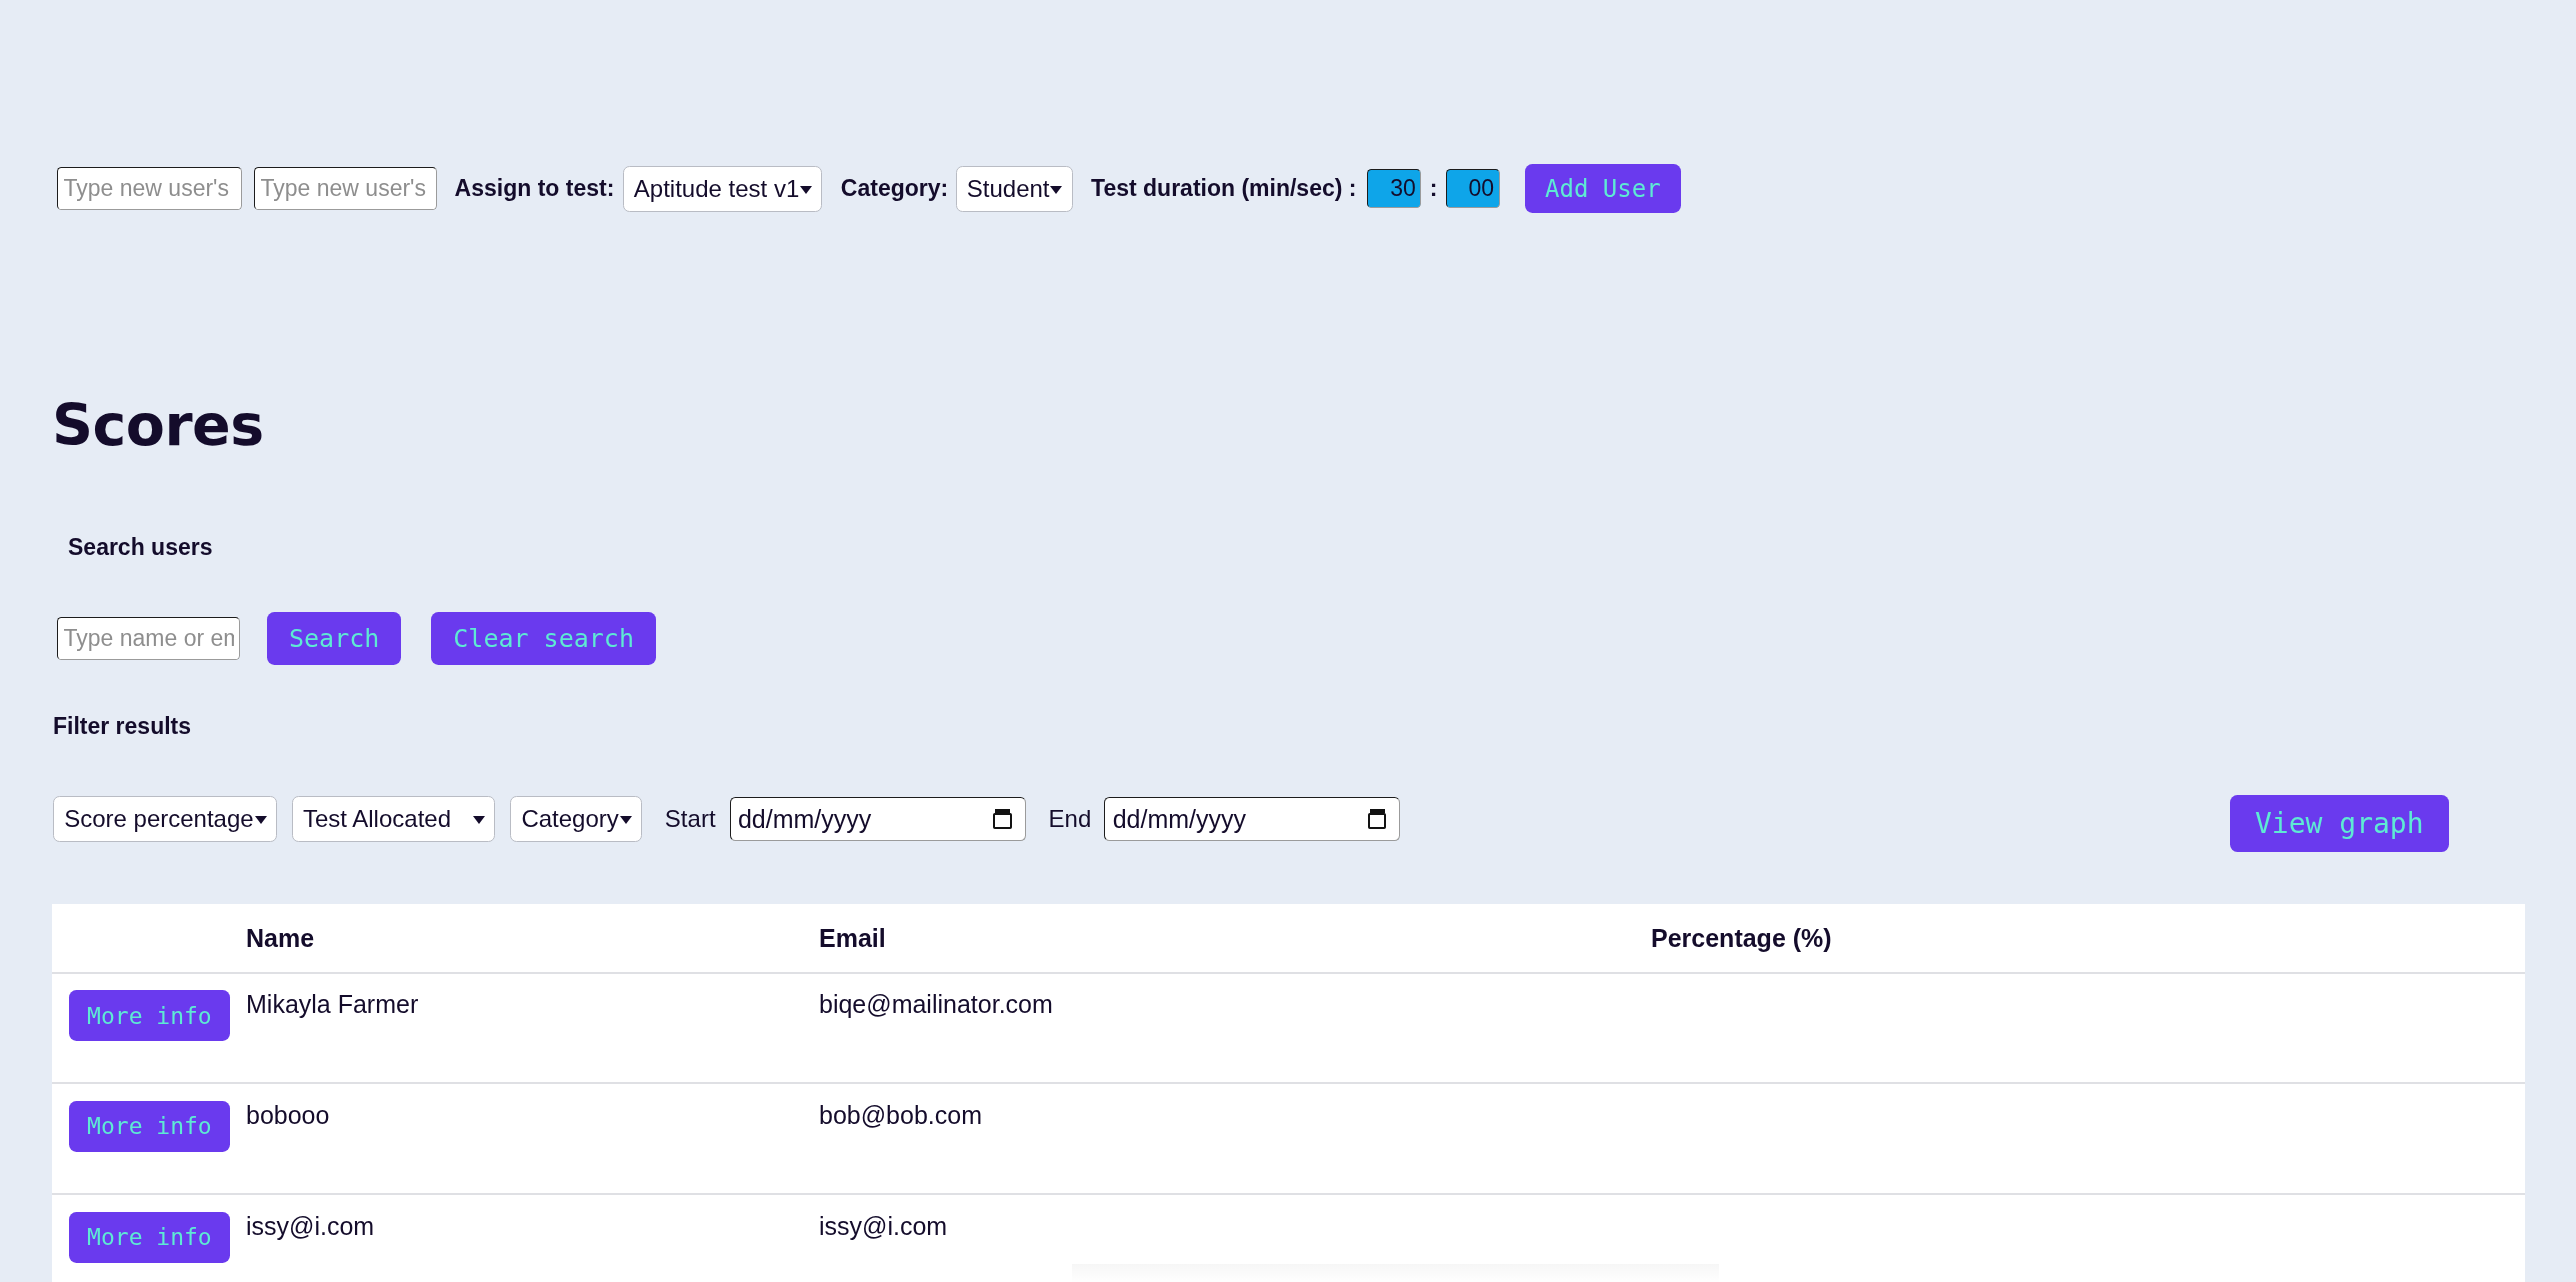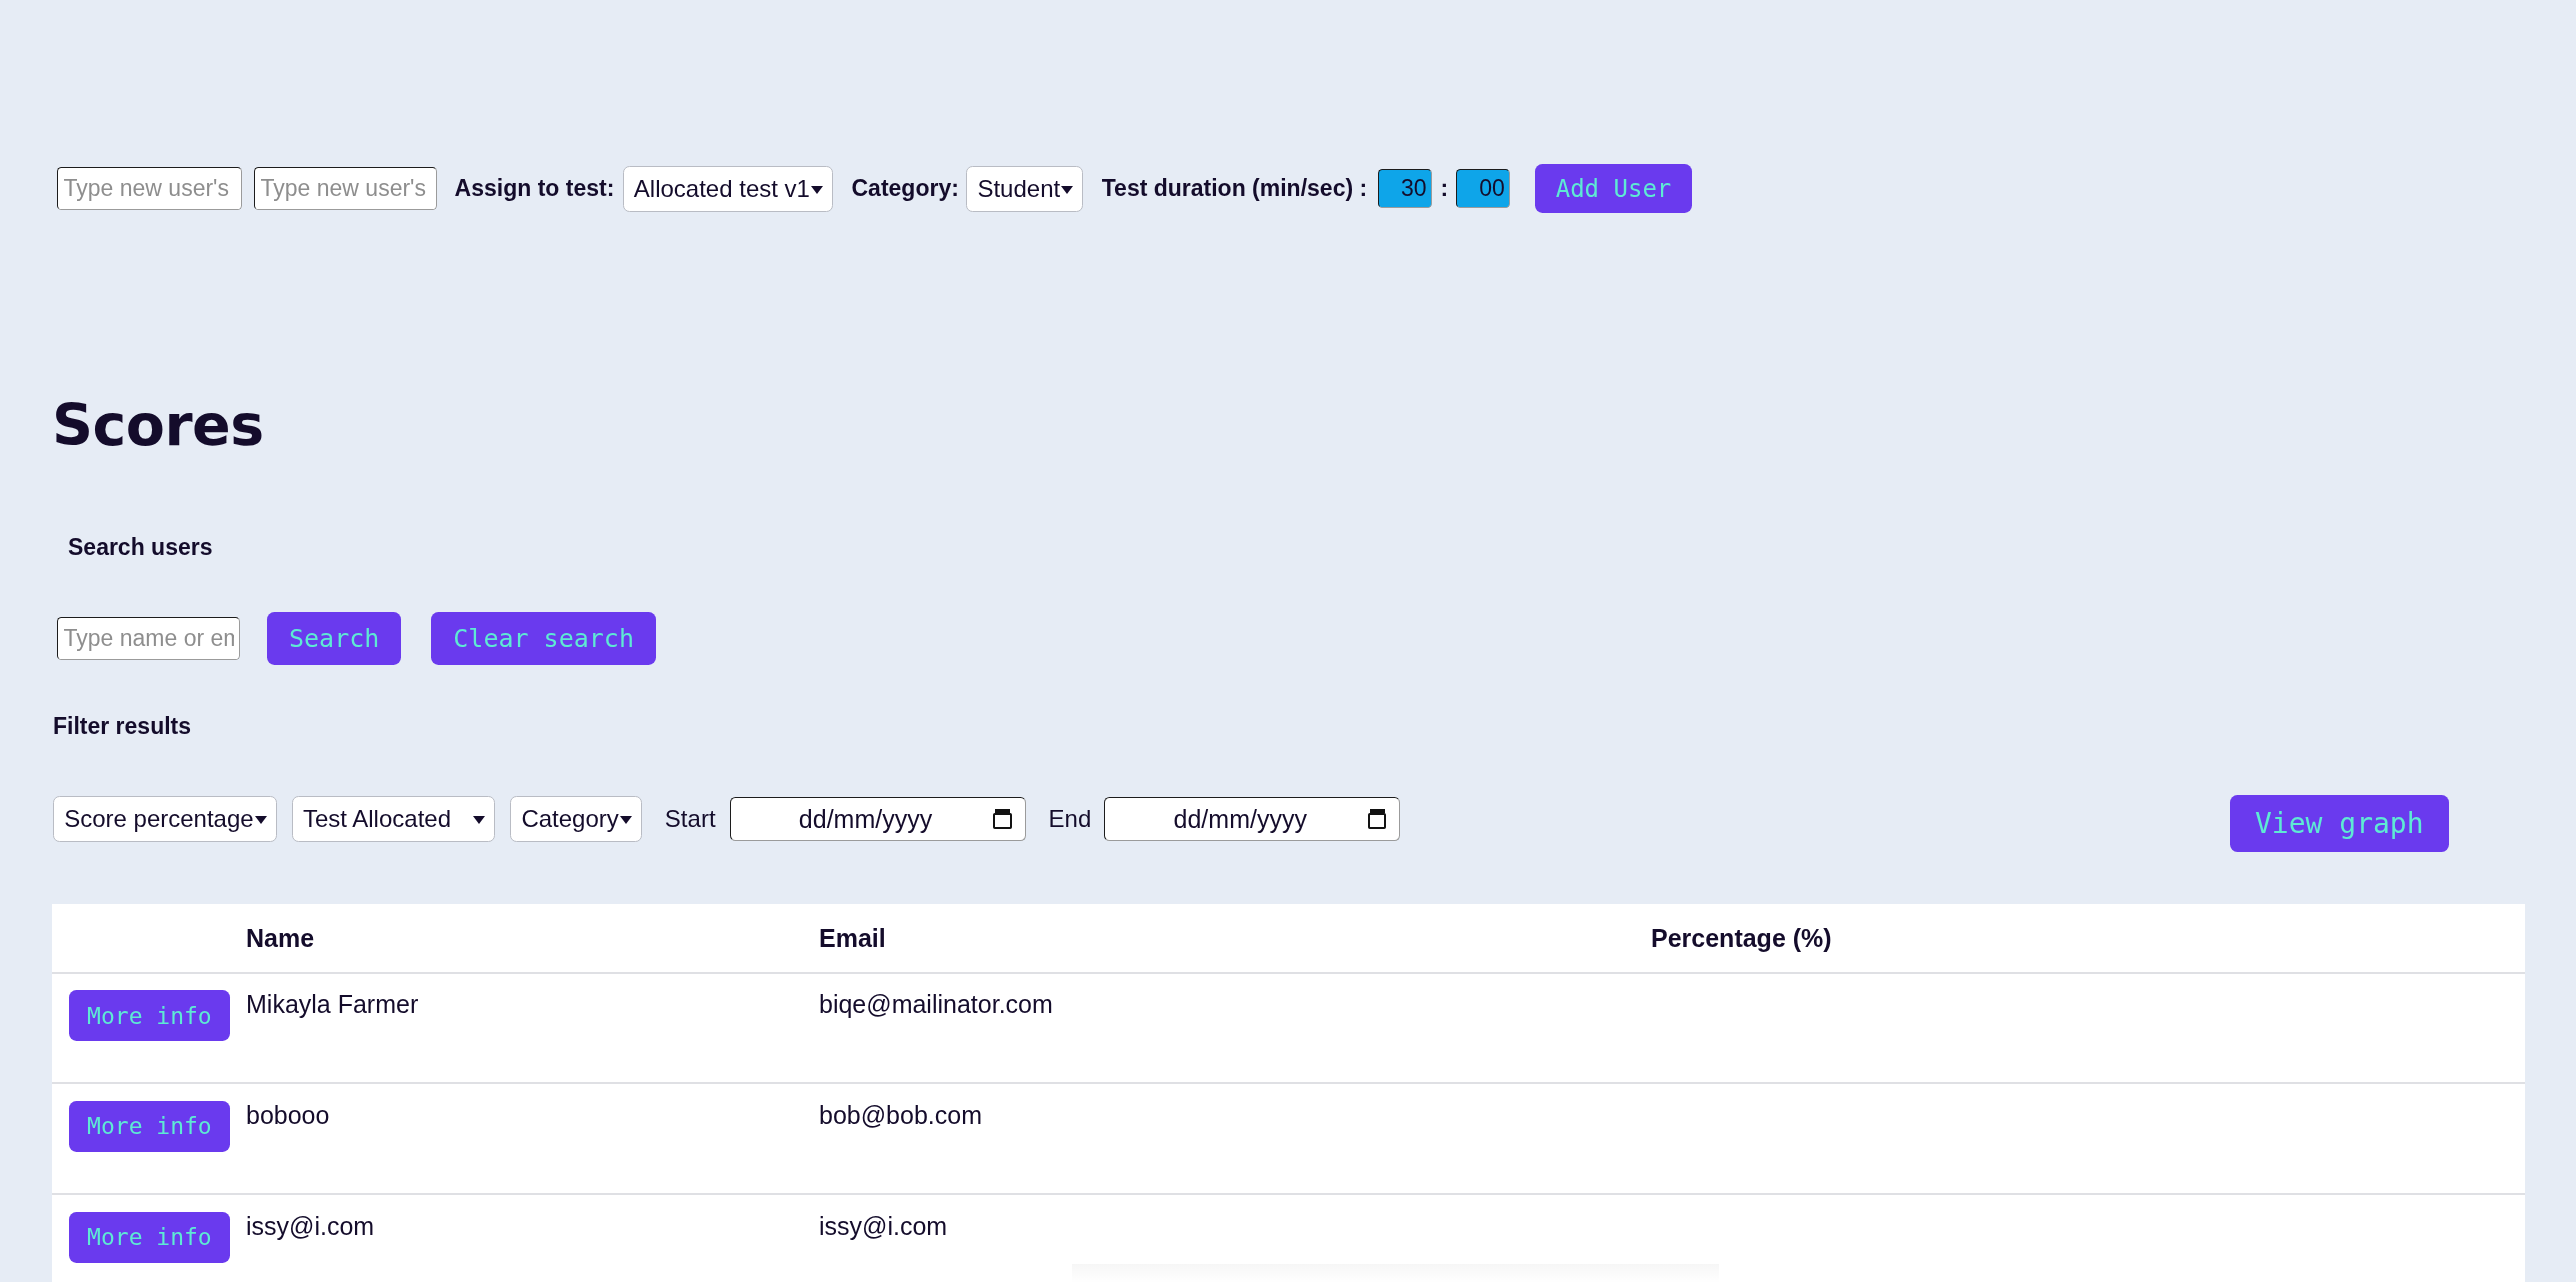--- a/index.html
+++ b/index.html
@@ -225,21 +225,21 @@
     background: #ffffff;
     border: 1.8px solid #9b9b9b;
     border-top-color: #1c1c1c;
     border-left-color: #1c1c1c;
     border-radius: 5.5px;
     padding: 0 7.4px;
     font-size: 25px;
     color: #140c2b;
     font-family: "Liberation Sans", sans-serif;
   }
-  .date-field .date-text { flex: 1; text-align: center; }
+  .date-field .date-text { flex: 1; }
   .cal-icon {
     width: 18.5px;
     height: 20.3px;
     position: relative;
     flex: 0 0 auto;
     margin-right: 5.5px;
   }
   .cal-icon .cal-body {
     position: absolute;
     left: 0; top: 4.6px;
@@ -318,21 +318,21 @@
 
   <div class="form-row add-user-row">
 
     <input class="txt-input input-name" type="text" placeholder="Type new user's name" style="">
 
     <input class="txt-input input-email" type="text" placeholder="Type new user's email" style="">
 
     <span class="inline-label lbl-assign">Assign to test:</span>
 
     <div class="sel">
-      <span>Allocated test v1</span>
+      <span>Aptitude test v1</span>
       <span class="caret"></span>
     </div>
 
     <span class="inline-label lbl-category">Category:</span>
 
     <div class="sel">
       <span>Student</span>
       <span class="caret"></span>
     </div>
 

